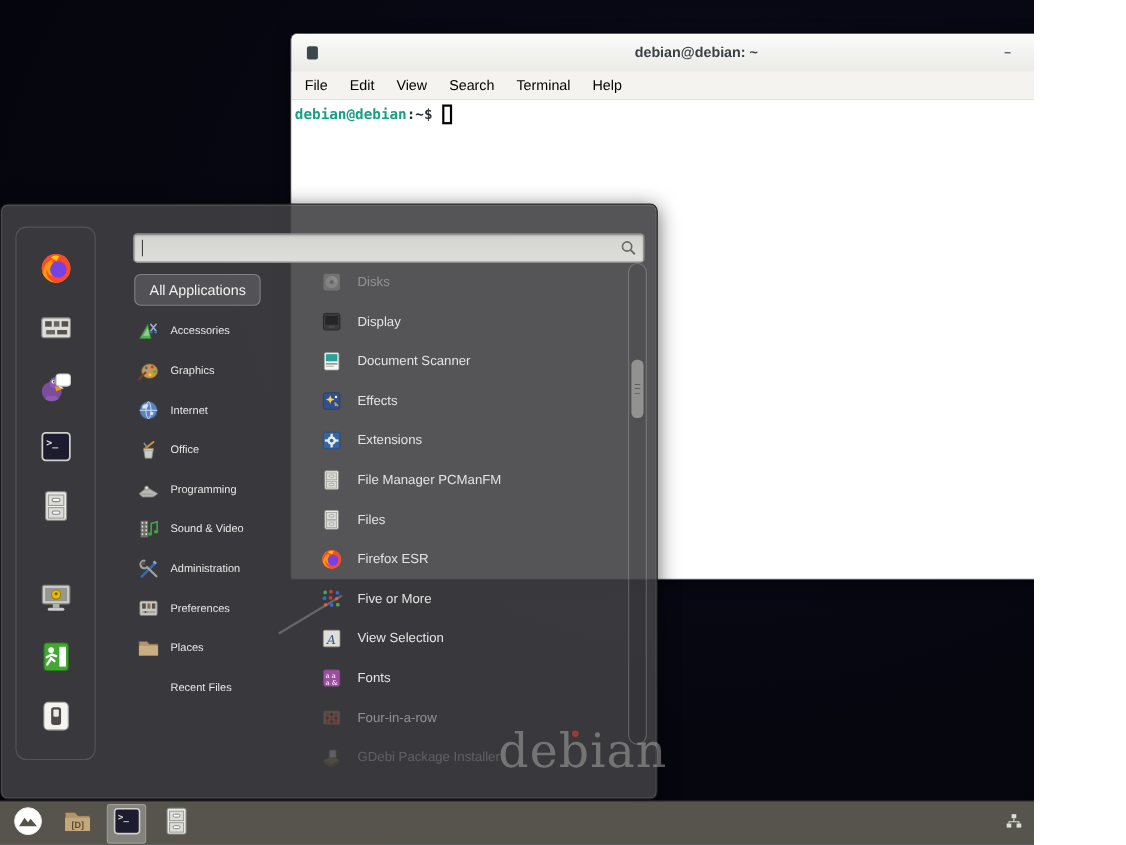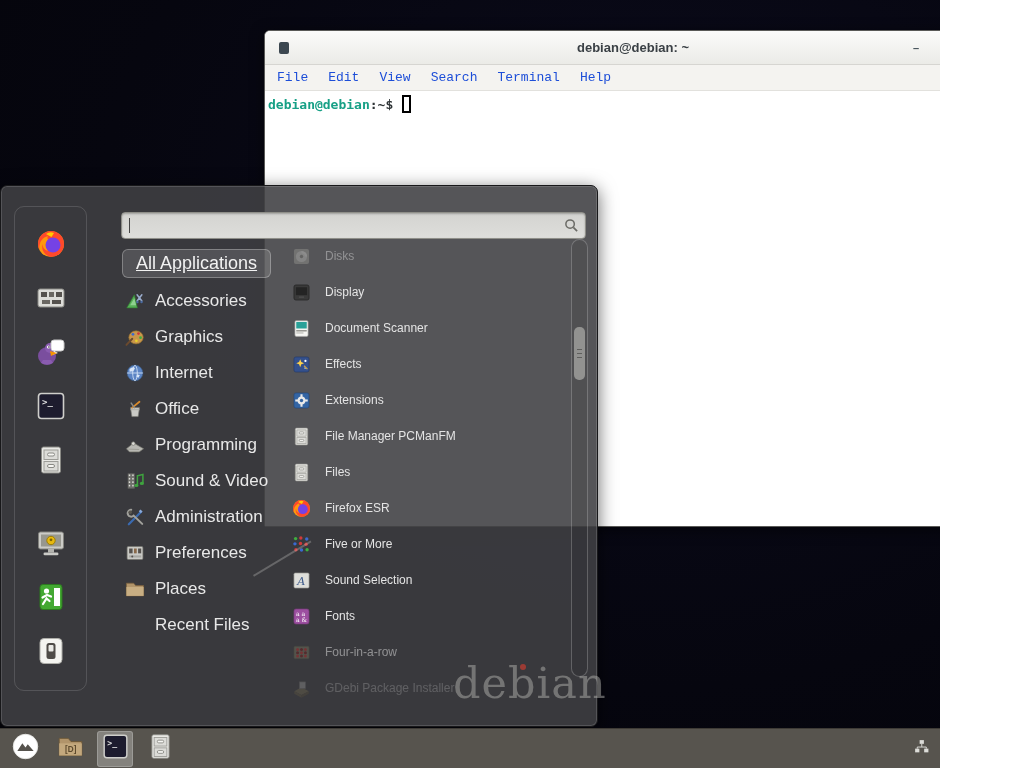--- a/index.html
+++ b/index.html
@@ -17,21 +17,21 @@
     background:linear-gradient(#fbfbfa, #ebebe7); border-bottom:1px solid #d6d5d1;
     border-radius:5px 5px 0 0; display:flex; align-items:center; position:relative; }
   .titlebar .win-icon { position:absolute; left:14px; top:11px; width:10px; height:12px;
     background:#3c4750; border-radius:2px; }
   .titlebar .title { flex:1; text-align:center; font-size:13px; font-weight:bold; color:#3a4045; }
   .win-controls { position:absolute; right:10px; top:0; height:34px; display:flex; align-items:center; gap:20px; }
   .win-btn { width:14px; height:14px; display:flex; align-items:center; justify-content:center;
     color:#46525a; font-size:11px; font-weight:bold; cursor:default; }
   .menubar { height:26px; background:#f4f3f0; border-bottom:1px solid #e2e1dd;
     display:flex; align-items:center; padding-left:12px; gap:20px; }
-  .menubar span { font-size:13px; color:#1d4ed8;font-family:Liberation Mono, monospace; }
+  .menubar span { font-size:13px; color:#000000; }
   .term-content { position:relative; height:435px; background:#ffffff; font-family:"DejaVu Sans Mono", monospace;
     font-size:13px; padding:4px 2px 0 3px; }
   .prompt-line { display:flex; align-items:center; }
   .prompt-user { color:#17a086; font-weight:bold; }
   .prompt-suffix { color:#2e3436; font-weight:bold; }
   .term-cursor { display:inline-block; width:9px; height:18px; border:2px solid #000; margin-left:9px; }
   .term-scrollbar { position:absolute; right:1px; top:2px; bottom:3px; width:12px; background:#f1f0ec; border-radius:6px; }
   .term-scrollbar .thumb { position:absolute; left:2px; right:2px; top:1px; bottom:1px;
     background:#a5a5a1; border:1px solid #8d8d89; border-radius:5px; }
 
@@ -50,27 +50,27 @@
   .search-wrap { position:absolute; left:120px; top:26px; width:465px; height:27px; }
   .search-input { width:100%; height:100%; border:1px solid #8f8f89; border-radius:4px;
     background:linear-gradient(#d3d3d0, #dededb); padding:0 26px 0 9px; font-size:13px; color:#222;
     box-shadow:inset 0 1px 2px rgba(0,0,0,0.25); outline:none; }
   .search-caret { position:absolute; left:8px; top:6px; width:1px; height:15px; background:#444; }
   .search-icon { position:absolute; right:7px; top:6px; width:15px; height:15px; }
 
   .all-apps-btn { position:absolute; left:121px; top:63px; height:29px; padding:0 13px;
     display:flex; align-items:center; background:rgba(255,255,255,0.13);
     border:1px solid rgba(255,255,255,0.28); border-radius:6px; cursor:pointer; }
-  .all-apps-btn span { font-size:18px; color:#f2f2f2;text-decoration:underline; }
+  .all-apps-btn span { font-size:13px; color:#f2f2f2; }
 
   .category-list { position:absolute; left:121px; top:97px; width:150px; }
   .cat-row { height:36px; display:flex; align-items:center; gap:9px; padding-left:2px; cursor:pointer; border-radius:5px; }
   .cat-row .c-icon { width:22px; height:22px; flex:0 0 22px; display:flex; align-items:center; justify-content:center; }
   .cat-row .c-icon svg { width:22px; height:22px; }
-  .cat-row .c-label { font-size:17px; color:#e8e8e8; white-space:nowrap; }
+  .cat-row .c-label { font-size:10px; color:#e8e8e8; white-space:nowrap; }
 
   .app-list { position:absolute; left:268px; top:52px; width:296px; }
   .app-row { height:36px; display:flex; align-items:center; gap:13px; padding-left:22px; cursor:pointer; border-radius:5px; }
   .app-row .a-icon { width:21px; height:21px; flex:0 0 21px; }
   .app-row .a-icon svg { width:21px; height:21px; }
   .app-row .a-label { font-size:12px; color:#e4e4e4; white-space:nowrap; }
 
   .menu-scroll-track { position:absolute; left:570px; top:53px; width:17px; height:438px;
     border:1px solid rgba(255,255,255,0.22); border-radius:9px; background:rgba(0,0,0,0.06); }
   .menu-scroll-thumb { position:absolute; left:2px; top:87px; width:11px; height:53px;
@@ -434,21 +434,21 @@
                 <circle cx="24.5" cy="24" r="2.6" fill="#3fae3f"></circle>
               </g>
             </svg></span>
           <span class="a-label">Five or More</span>
         </div>
         <div class="app-row" style="opacity: 1;">
           <span class="a-icon"><svg viewBox="0 0 32 32" xmlns="http://www.w3.org/2000/svg">
               <rect x="4.5" y="4.5" width="23" height="23" rx="2" fill="#dededa" stroke="#96968f"></rect>
               <text x="9.5" y="23" font-size="17" font-style="italic" font-family="DejaVu Serif, serif" fill="#3d5a8a">A</text>
             </svg></span>
-          <span class="a-label">Sound Selection</span>
+          <span class="a-label">View Selection</span>
         </div>
         <div class="app-row" style="opacity: 1;">
           <span class="a-icon"><svg viewBox="0 0 32 32" xmlns="http://www.w3.org/2000/svg">
               <rect x="4.5" y="4.5" width="23" height="23" rx="3" fill="#9c4fa0" stroke="#763a79"></rect>
               <text x="7.5" y="15.5" font-size="9.5" font-family="DejaVu Serif, serif" fill="#ffffff">a a</text>
               <text x="7.5" y="25" font-size="9.5" font-family="DejaVu Serif, serif" fill="#ffffff">a &amp;</text>
             </svg></span>
           <span class="a-label">Fonts</span>
         </div>
         <div class="app-row" style="opacity: 0.5;">

